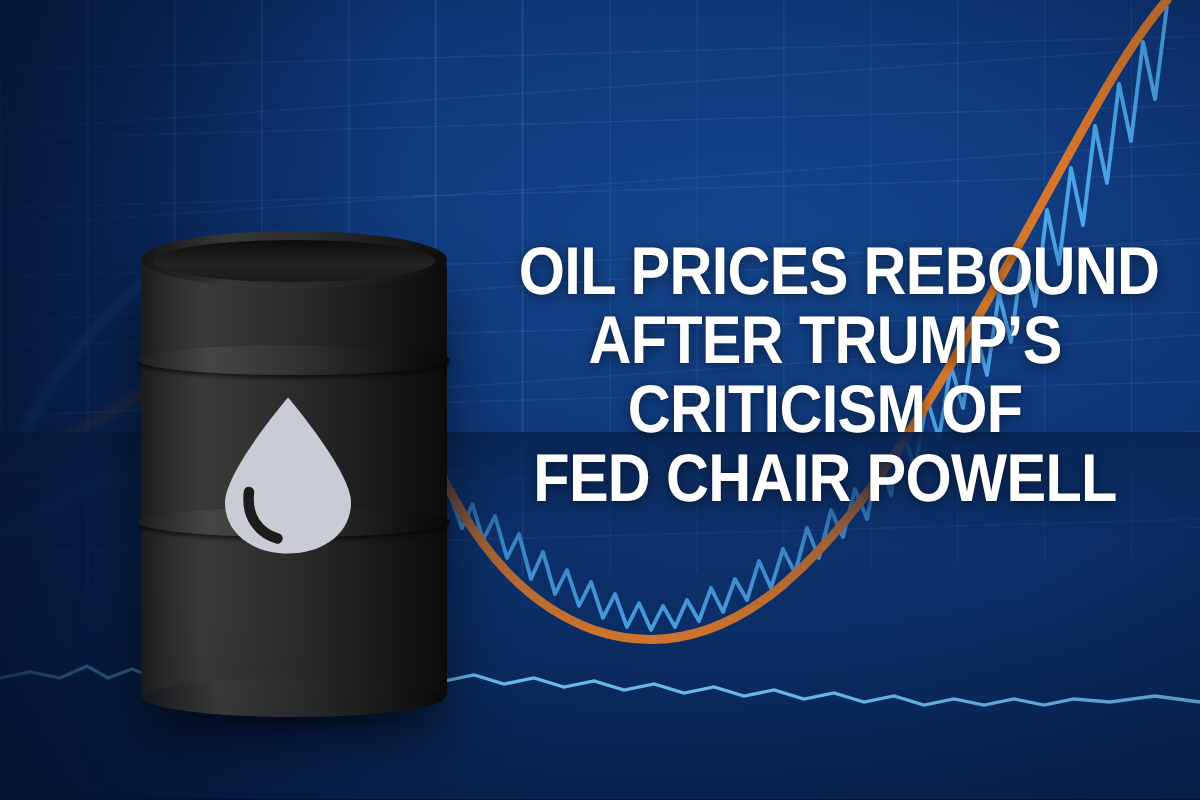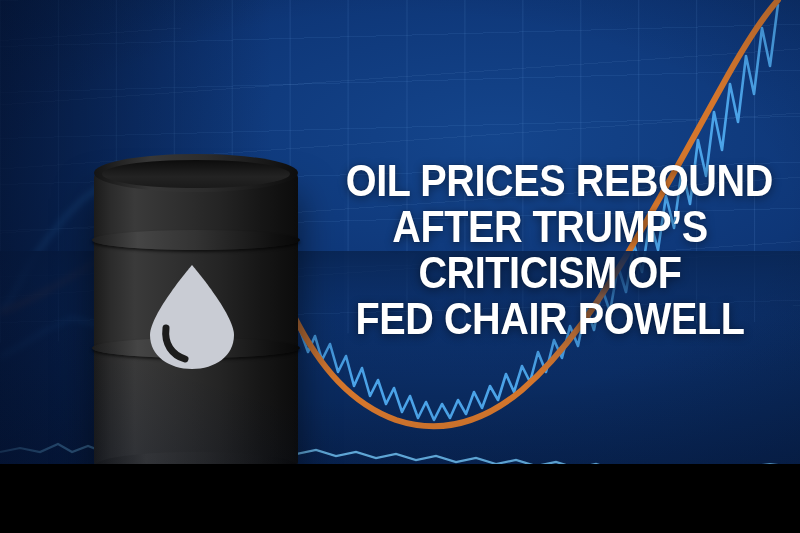--- a/index.html
+++ b/index.html
@@ -1,17 +1,17 @@
 <!DOCTYPE html>
 <html><head>
 <meta charset="utf-8">
 <style>
   html,body{margin:0;padding:0;background:#000;}
   #stage{
-    position:relative;width:800px;height:464px;overflow:hidden;
+    position:relative;width:800px;height:533px;overflow:hidden;
     font-family:"Liberation Sans", sans-serif;
     background:#0a2a5e;
   }
   
   .bg-base{
     position:absolute;inset:0;
     background:
       radial-gradient(120% 90% at 62% 30%, #14458c 0%, #0e3677 38%, #0a2a5e 62%, #061c43 100%);
   }
   .bg-vert-grid{

